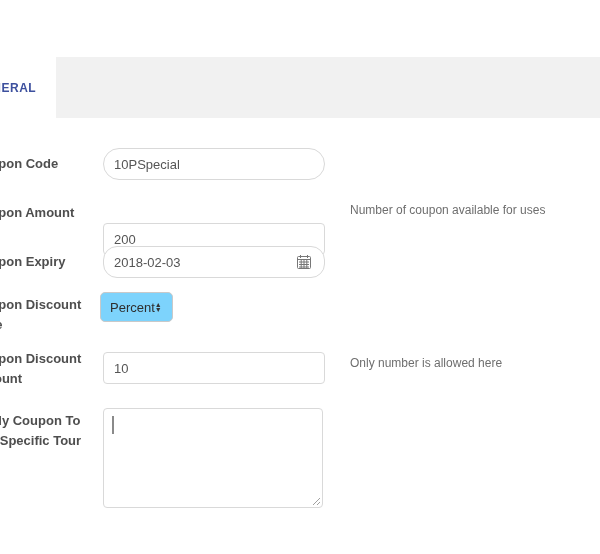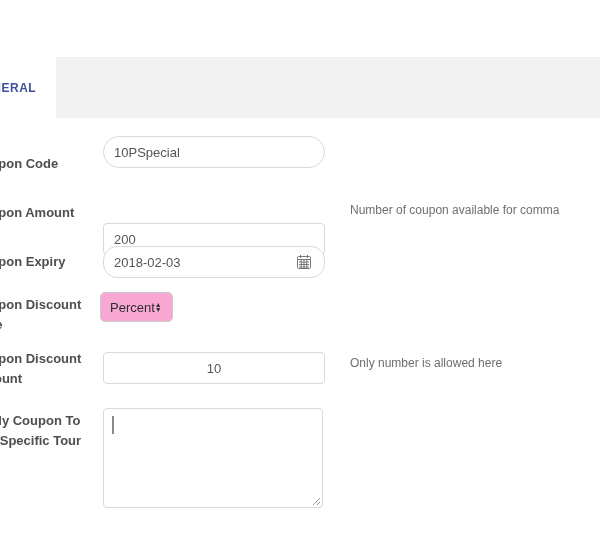--- a/index.html
+++ b/index.html
@@ -36,21 +36,21 @@
   .tarea{
     position:absolute;left:103px;top:408px;width:220px;height:100px;box-sizing:border-box;
     border:1px solid #d9d9d9;border-radius:4px;padding:8px 10px;resize:none;
     font-family:"Liberation Sans", sans-serif;font-size:13px;color:#555;background:#fff;outline:none;
   }
   .caret{position:absolute;left:112px;top:416px;width:2px;height:18px;background:#8a8a8a;}
   .resize-grip{position:absolute;left:311px;top:496px;width:10px;height:10px;}
   
   .select{
     position:absolute;left:100px;top:292px;width:73px;height:30px;box-sizing:border-box;
-    border:1px solid #c9c9c9;border-radius:5px;background:#f9a8d4;
+    border:1px solid #c9c9c9;border-radius:5px;background:#7dd3fc;
     display:flex;align-items:center;justify-content:space-between;padding:0 14px 0 9px;
     font-size:13px;color:#2e2e2e;cursor:default;
   }
   .sel-arrows{display:flex;flex-direction:column;align-items:center;color:#333;font-size:7px;line-height:5px;}
   
   .help{position:absolute;left:350px;font-size:12px;color:#6e6e6e;line-height:16px;white-space:nowrap;}
   
   .cal-icon{position:absolute;left:297px;top:255px;width:14px;height:14px;}
 </style>
 </head>
@@ -60,27 +60,27 @@
 
 
   <div class="tabbar"></div>
   <div class="tab-active">
     <span class="tab-label">GENERAL</span>
   </div>
 
   <div class="flabel" style="top:154px">
     <span>Coupon Code</span>
   </div>
-  <input class="tinput" style="top: 136px; border-radius: 16px;" type="text" value="10PSpecial">
+  <input class="tinput" style="top: 148px; border-radius: 16px;" type="text" value="10PSpecial">
 
   <div class="flabel" style="top:203px">
     <span>Coupon Amount</span>
   </div>
   <input class="tinput" style="top: 197px; margin-top: 26px;" type="text" value="200">
-  <div class="help" style="top:202px">Number of coupon available for comma</div>
+  <div class="help" style="top:202px">Number of coupon available for uses</div>
 
   <div class="flabel" style="top:252px">
     <span>Coupon Expiry</span>
   </div>
   <input class="tinput" style="top: 246px; border-radius: 14px;" type="text" value="2018-02-03">
   <svg class="cal-icon" viewBox="0 0 14 14">
     <rect x="0.5" y="1.5" width="13" height="12" rx="1" fill="none" stroke="#777" stroke-width="1"></rect>
     <line x1="3.5" y1="0" x2="3.5" y2="3" stroke="#777" stroke-width="1"></line>
     <line x1="10.5" y1="0" x2="10.5" y2="3" stroke="#777" stroke-width="1"></line>
     <line x1="0.5" y1="4.5" x2="13.5" y2="4.5" stroke="#777" stroke-width="1"></line>
@@ -103,21 +103,21 @@
     <span class="sel-arrows">
       <span>▲</span>
       <span>▼</span>
     </span>
   </div>
 
   <div class="flabel" style="top:349px">
     <span>Coupon Discount</span>
     <span>Amount</span>
   </div>
-  <input class="tinput" style="top: 352px; text-align: center;" type="text" value="10">
+  <input class="tinput" style="top: 352px;" type="text" value="10">
   <div class="help" style="top:355px">Only number is allowed here</div>
 
   <div class="flabel" style="top:411px">
     <span>Apply Coupon To</span>
     <span>The Specific Tour</span>
   </div>
   <textarea class="tarea" style=""></textarea>
   <div class="caret"></div>
   <svg class="resize-grip" viewBox="0 0 10 10">
     <line x1="9" y1="2" x2="2" y2="9" stroke="#a0a0a0" stroke-width="1"></line>

